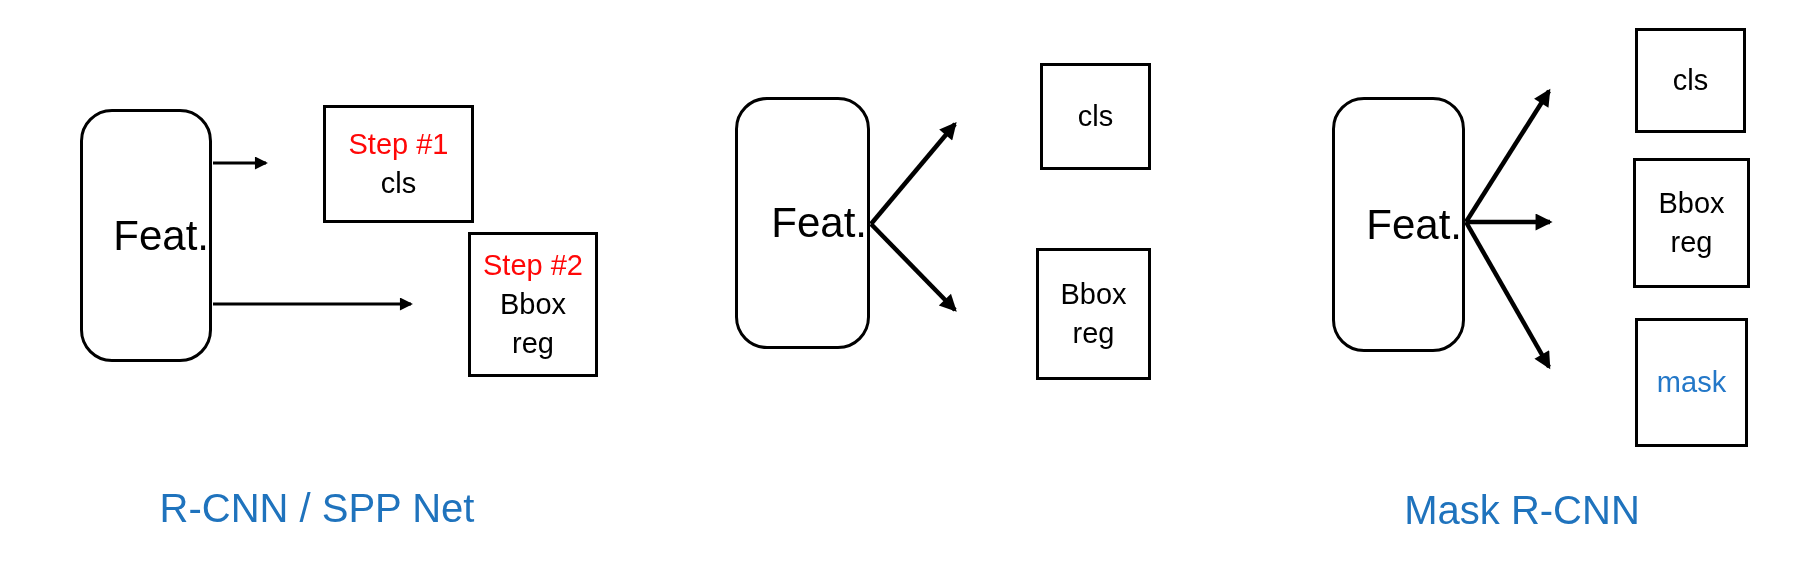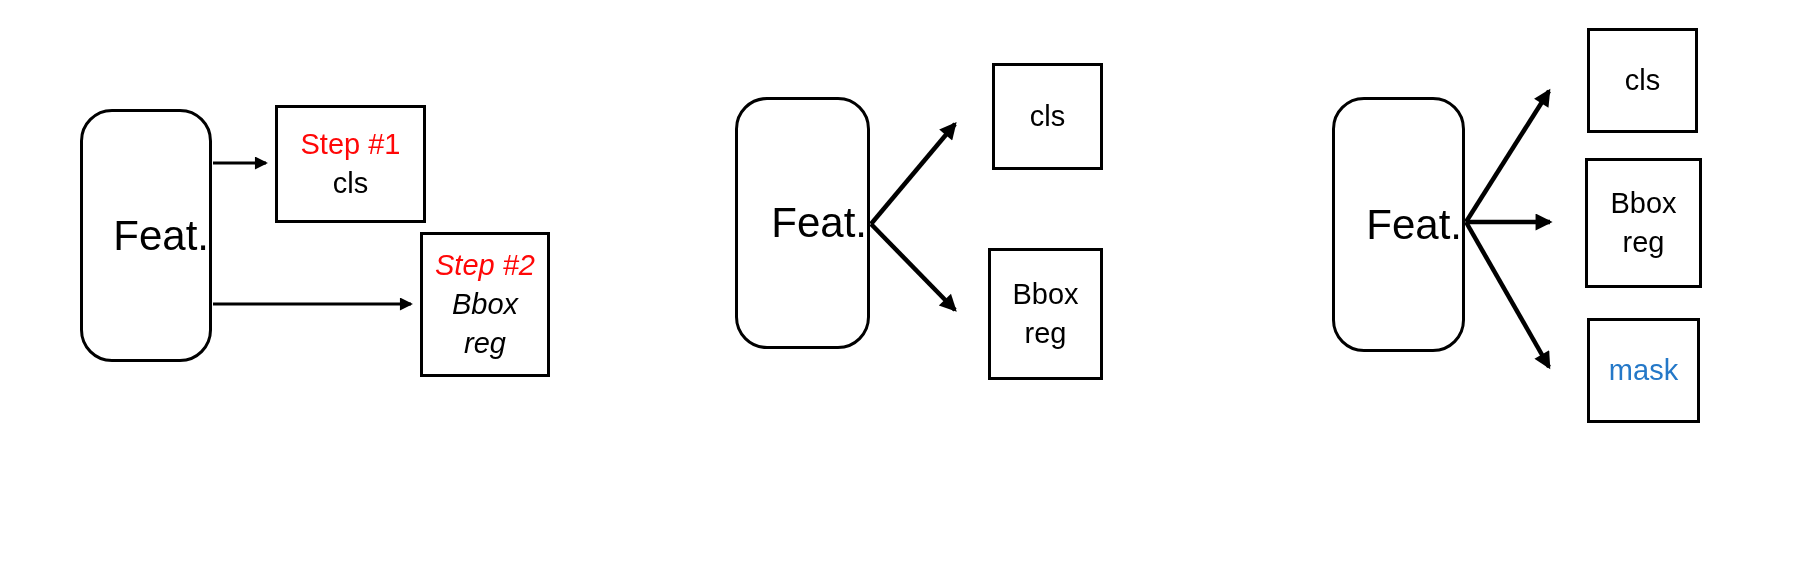--- a/index.html
+++ b/index.html
@@ -22,20 +22,21 @@
     box-sizing:border-box;
   }
   .sqbox{
     position:absolute;
     border:3px solid var(--line_black,#000);
     background:#fff;
     display:flex;flex-direction:column;align-items:center;justify-content:center;
     font-size:29px;line-height:39px;
     box-sizing:border-box;
     text-align:center;
+    margin-left:48px;
   }
   .red{color:var(--step_red,#f00);}
   .bluetxt{color:var(--mask_blue,#2478C8);}
   .caption{
     position:absolute;
     width:400px;
     text-align:center;
     font-size:40px;line-height:44px;
     color:var(--caption_blue,#1F73BD);
     white-space:nowrap;
@@ -69,26 +70,27 @@
 
   <div class="featbox" style="left:80px;top:109px;width:132px;height:253px;">
     <span>Feat.</span>
   </div>
 
   <div class="sqbox" style="left:275px;top:105px;width:151px;height:118px;">
     <div class="red">Step #1</div>
     <div>cls</div>
   </div>
 
-  <div class="sqbox" style="left:420px;top:232px;width:130px;height:145px;font-style:italic;">
+  <div class="sqbox" style="left:420px;top:232px;width:130px;height:145px;">
     <div class="red">Step #2</div>
     <div>Bbox</div>
     <div>reg</div>
   </div>
 
+  <div class="caption" style="left:117px;top:486px;">R-CNN / SPP Net</div>
 
   <div class="featbox" style="left:735px;top:97px;width:135px;height:252px;">
     <span>Feat.</span>
   </div>
 
   <div class="sqbox" style="left:992px;top:63px;width:111px;height:107px;">
     <div>cls</div>
   </div>
 
   <div class="sqbox" style="left:988px;top:248px;width:115px;height:132px;">
@@ -103,18 +105,19 @@
 
   <div class="sqbox" style="left:1587px;top:28px;width:111px;height:105px;">
     <div>cls</div>
   </div>
 
   <div class="sqbox" style="left:1585px;top:158px;width:117px;height:130px;">
     <div>Bbox</div>
     <div>reg</div>
   </div>
 
-  <div class="sqbox" style="left:1587px;top:318px;width:113px;height:105px;">
+  <div class="sqbox" style="left:1587px;top:318px;width:113px;height:129px;">
     <div class="bluetxt">mask</div>
   </div>
 
+  <div class="caption" style="left:1322px;top:488px;">Mask R-CNN</div>
 
 </div>
 
 </body></html>

